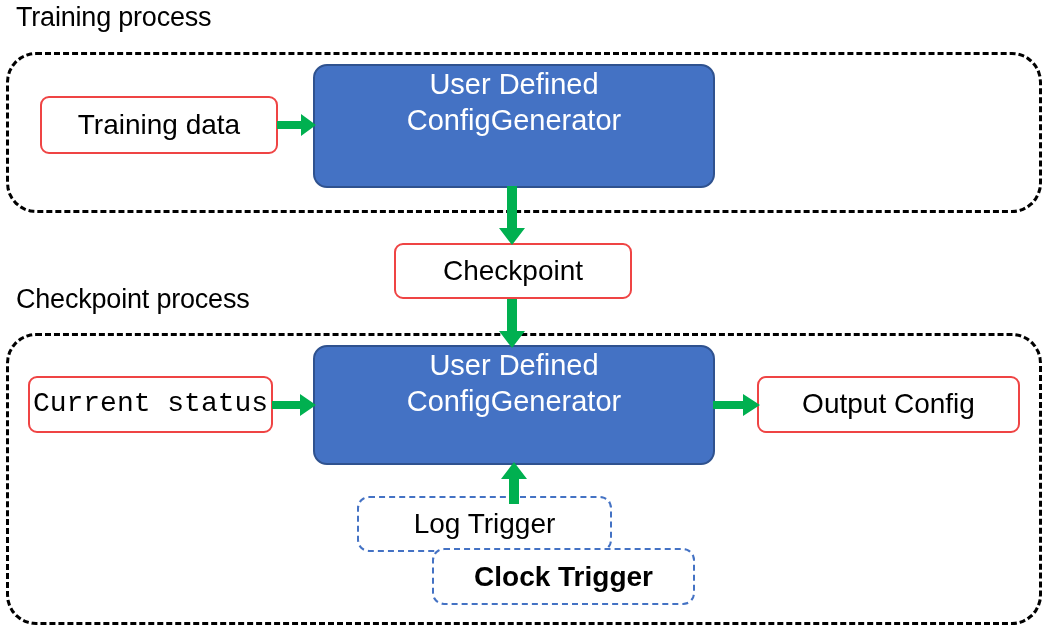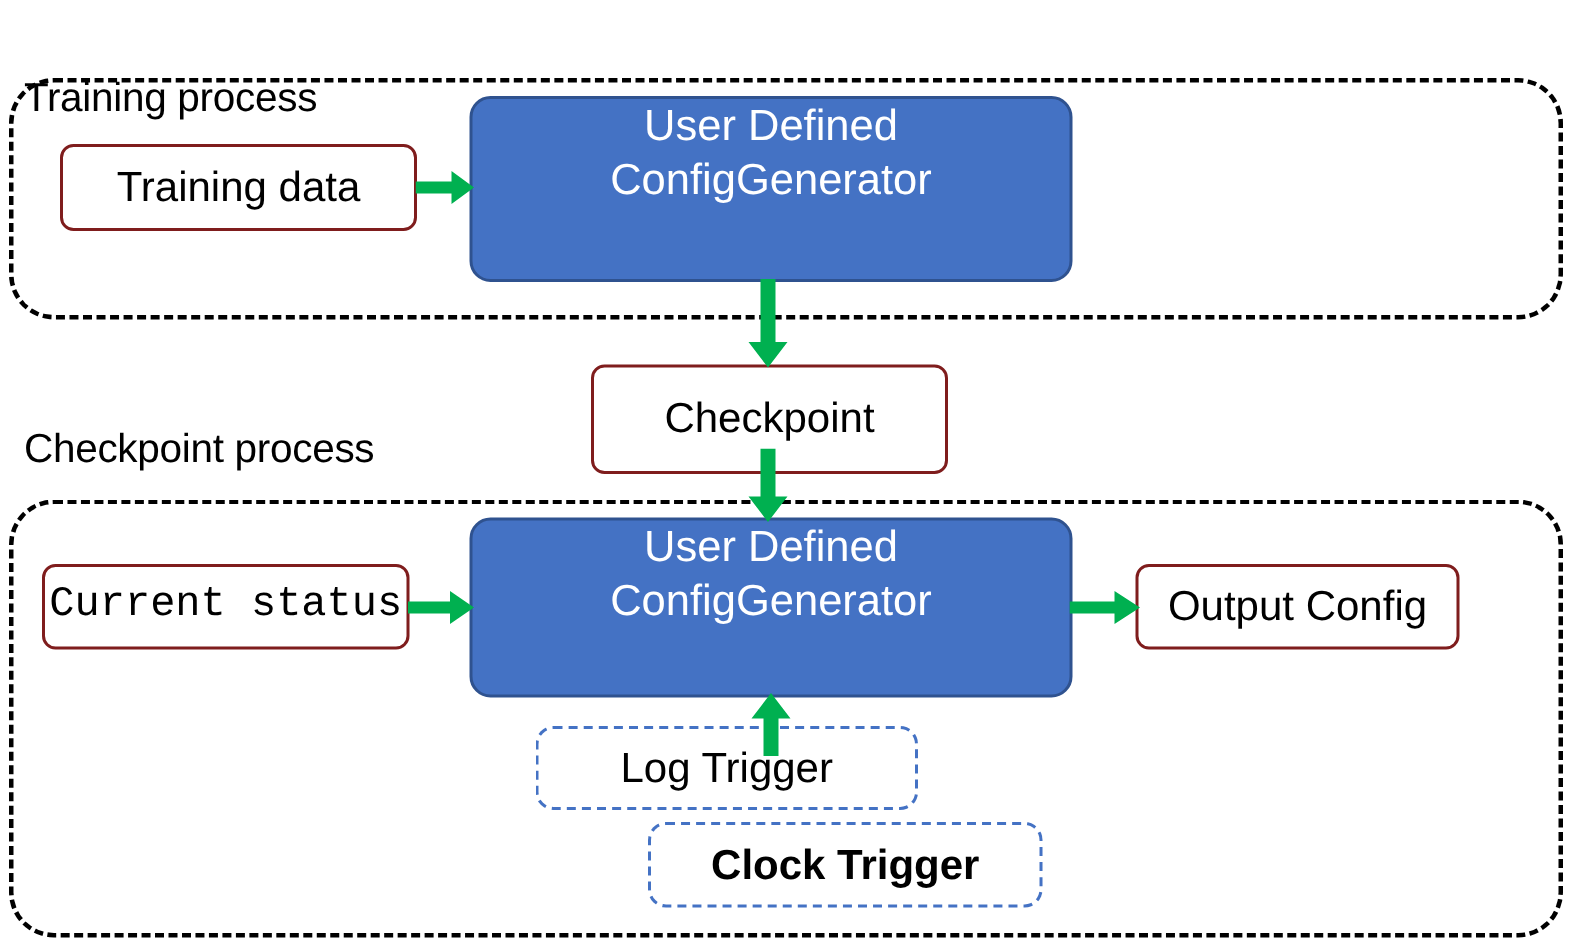--- a/index.html
+++ b/index.html
@@ -18,70 +18,70 @@
 
   
   .section-title {
     position: absolute;
     color: #000000;
     font-size: 27px;
     line-height: 1;
     white-space: nowrap;
     letter-spacing: -0.2px;
   }
-  #title-training { left: 16px; top: 4px; margin-top: 48px; }
+  #title-training { left: 16px; top: 4px; }
   #title-inference { left: 16px; top: 286px; }
 
   
   .process-container {
     position: absolute;
     border: 3px dashed #000000;
     border-radius: 30px;
     box-sizing: border-box;
     background: transparent;
   }
   #container-training  { left: 6px;  top: 52px;  width: 1036px; height: 161px; }
   #container-inference { left: 6px;  top: 333px; width: 1036px; height: 292px; }
 
   
   .node {
     position: absolute;
     box-sizing: border-box;
     background: #ffffff;
-    border: 2px solid #7f1d1d;
+    border: 2px solid #ef4444;
     border-radius: 9px;
     display: flex;
     align-items: center;
     justify-content: center;
     color: #000000;
     font-size: 28px;
     line-height: 1.1;
     white-space: nowrap;
   }
 
   #node-training-data { left: 40px;  top: 96px;  width: 238px; height: 58px; }
-  #node-checkpoint    { left: 394px; top: 243px; width: 238px; height: 73px; }
+  #node-checkpoint    { left: 394px; top: 243px; width: 238px; height: 56px; }
   #node-current-status{ left: 28px;  top: 376px; width: 245px; height: 57px; font-family: Liberation Mono, monospace; }
-  #node-output-config { left: 757px; top: 376px; width: 216px; height: 57px; }
+  #node-output-config { left: 757px; top: 376px; width: 263px; height: 57px; }
 
   
   .trigger-node {
     position: absolute;
     box-sizing: border-box;
     background: #ffffff;
     border: 2px dashed #4472C4;
     border-radius: 12px;
     display: flex;
     align-items: center;
     justify-content: center;
     color: #000000;
     font-size: 28px;
     white-space: nowrap;
   }
-  #node-log-trigger   { left: 357px; top: 484px; width: 255px; height: 56px; z-index: 3; }
+  #node-log-trigger   { left: 357px; top: 496px; width: 255px; height: 56px; z-index: 3; }
   #node-clock-trigger { left: 432px; top: 548px; width: 263px; height: 57px; z-index: 4; font-weight: bold; }
 
   
   .blue-node {
     position: absolute;
     box-sizing: border-box;
     background: #4472C4;
     border: 2px solid #2F528F;
     border-radius: 14px;
     display: flex;

